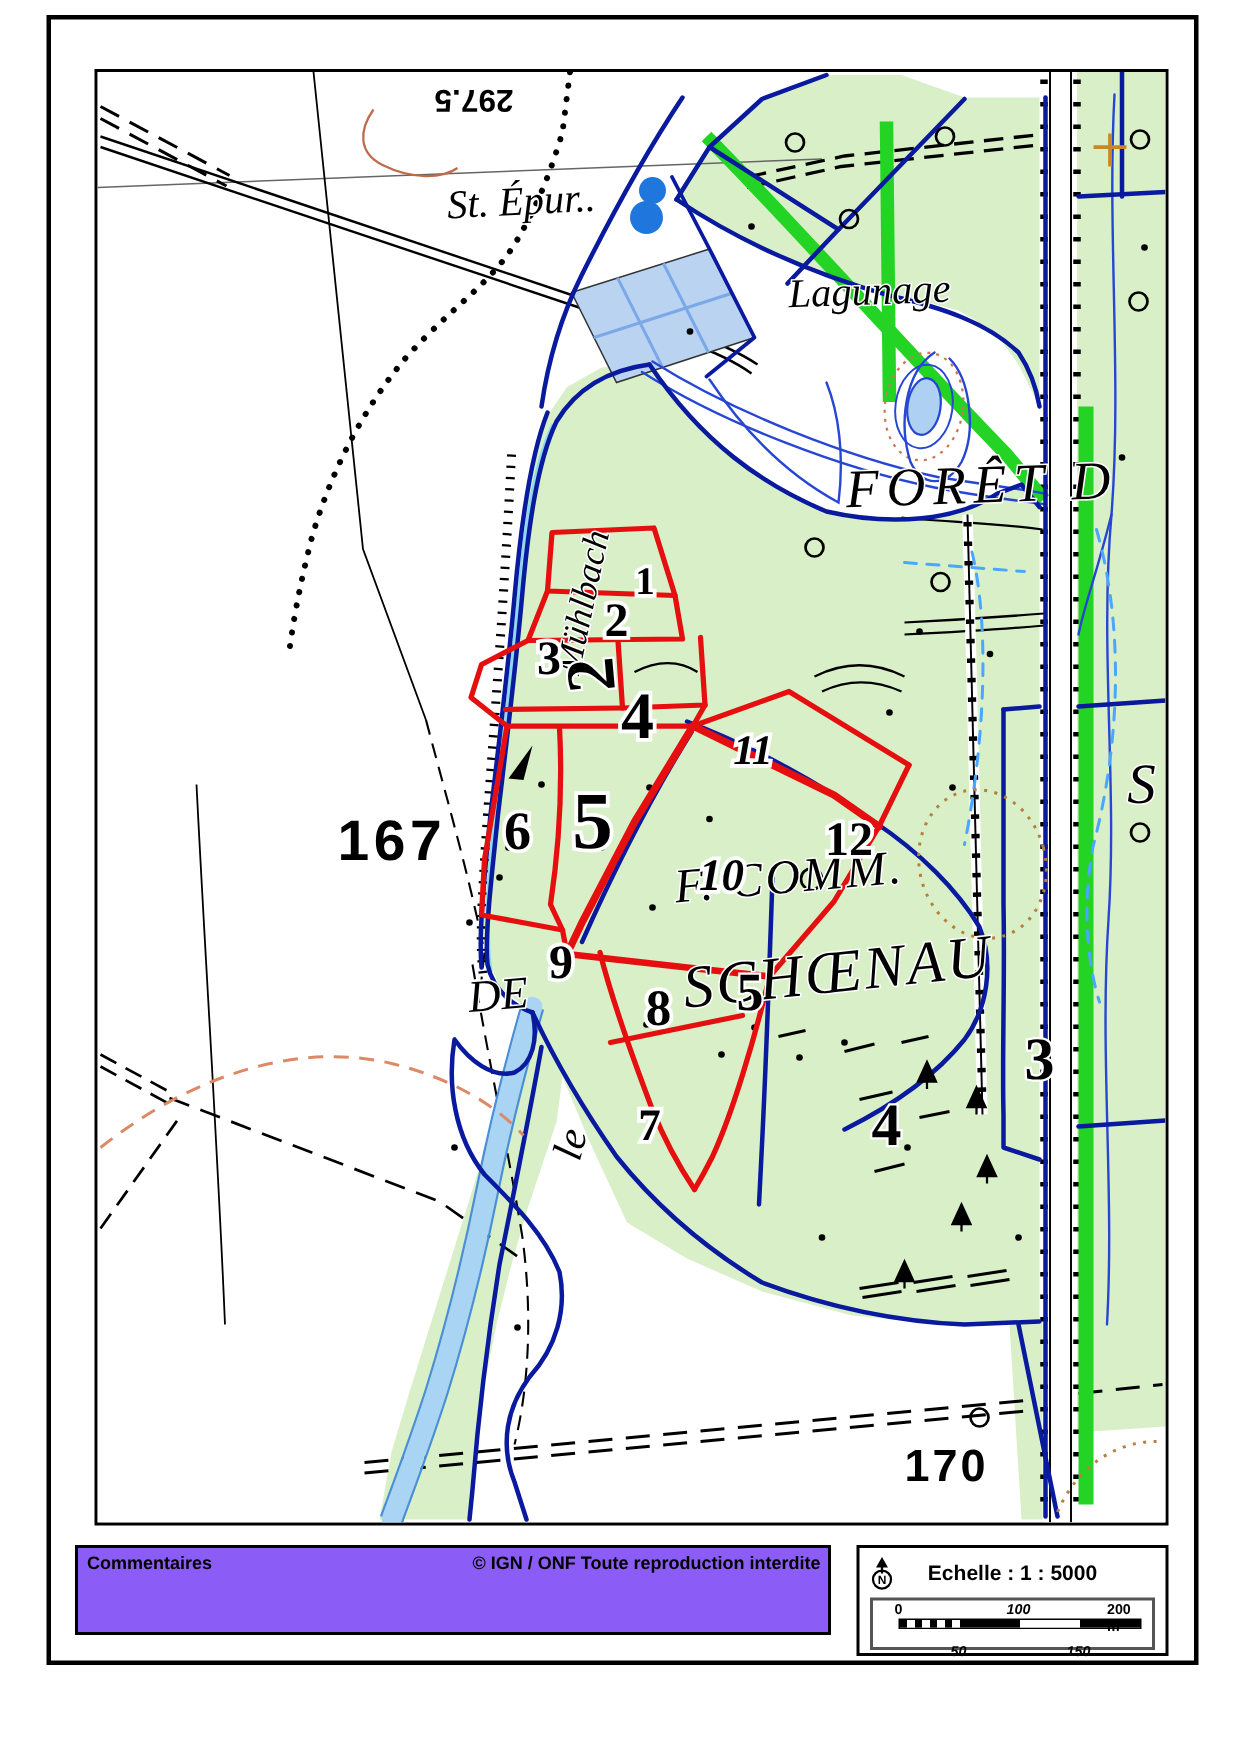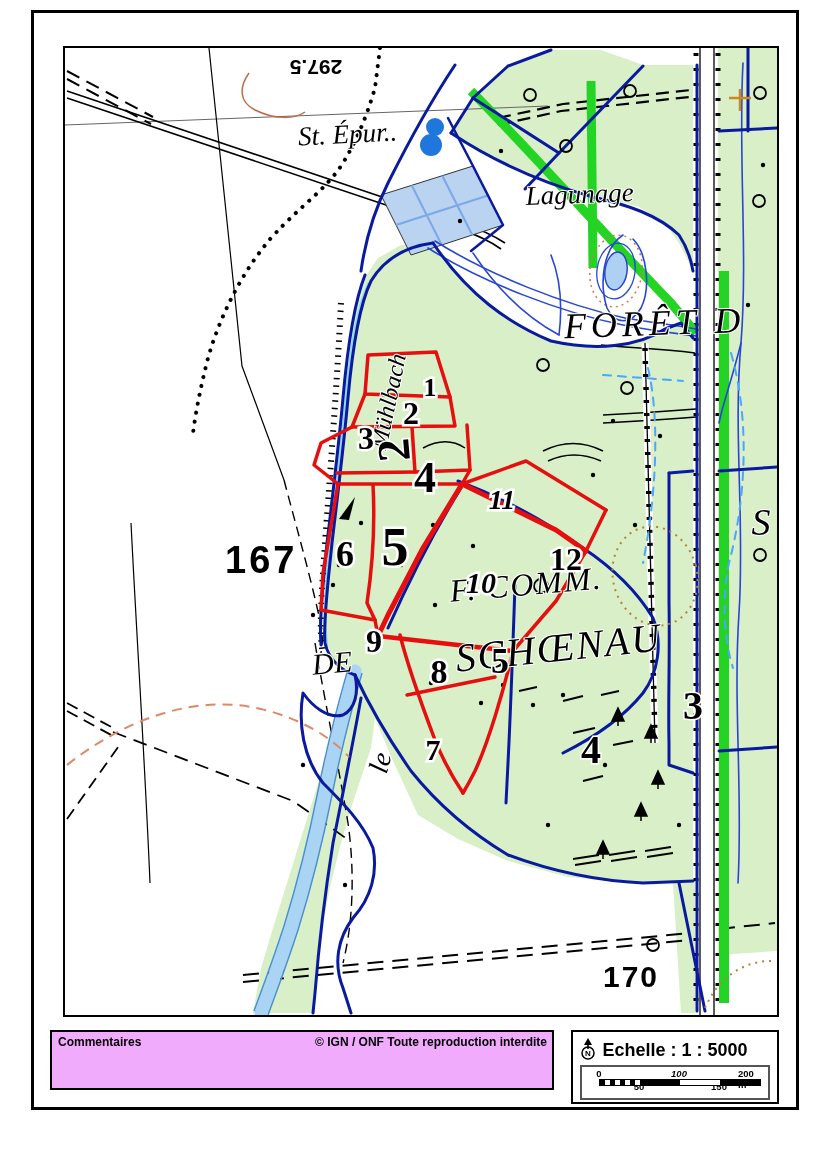--- a/index.html
+++ b/index.html
@@ -5,32 +5,32 @@
   html,body{margin:0;padding:0;}
   body{width:826px;height:1169px;background:#ffffff;position:relative;
        font-family:"Liberation Sans",sans-serif;overflow:hidden;}
   #sheet{position:absolute;left:31px;top:10px;width:762px;height:1094px;
          border:3px solid #000;background:#fff;}
   #mapframe{position:absolute;left:29px;top:33px;width:712px;height:967px;
             border:2px solid #000;background:#fff;overflow:hidden;}
   #mapframe svg{display:block;}
   
   #comments-box{position:absolute;left:16px;top:1017px;width:500px;height:56px;
-                border:2px solid #000;background:#f0abfc;}
+                border:2px solid #000;background:#8b5cf6;}
   #comments-label{position:absolute;left:6px;top:3px;font-size:12px;font-weight:bold;color:#000;}
   #copyright{position:absolute;right:5px;top:3px;font-size:12px;font-weight:bold;color:#000;}
   #scale-box{position:absolute;left:537px;top:1017px;width:204px;height:70px;
              border:2px solid #000;background:#fff;}
   #scale-title{position:absolute;left:0;right:0;top:8px;text-align:center;
-               font-size:18px;font-weight:bold;color:#000;}
+               font-size:14px;font-weight:bold;color:#000;}
   #north{position:absolute;left:7px;top:5px;}
   #scalebar-panel{position:absolute;left:7px;top:33px;width:186px;height:31px;
                   border:2px solid #555;background:#fff;}
   .sb-lab{position:absolute;font-size:9.5px;font-weight:bold;color:#000;transform:translateX(-50%);}
-  .sb-top{top:1px;} .sb-bot{top:14px;}
+  .sb-top{top:1px;} .sb-bot{top:29px;font-style:italic;}
   #sb-bar{position:absolute;left:17px;top:12px;width:160px;height:5px;border:1px solid #000;}
   .seg{position:absolute;top:0;height:5px;width:40px;}
   .seg1{left:0;background:repeating-linear-gradient(90deg,#000 0 5px,#fff 5px 10px);}
   .seg2{left:40px;background:#000;}
   .seg3{left:80px;background:#fff;}
   .seg4{left:120px;background:#000;}
   
   .blk{stroke:#000;fill:none;}
   .gray{stroke:#666;fill:none;}
   .nv{stroke:#0a1a9e;fill:none;stroke-linejoin:round;stroke-linecap:round;}

